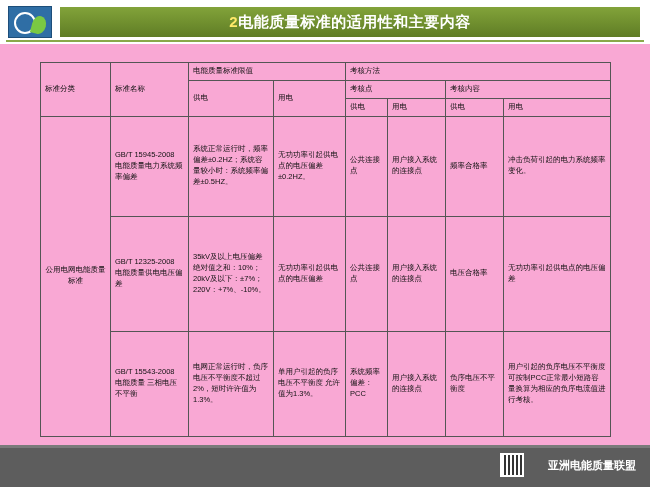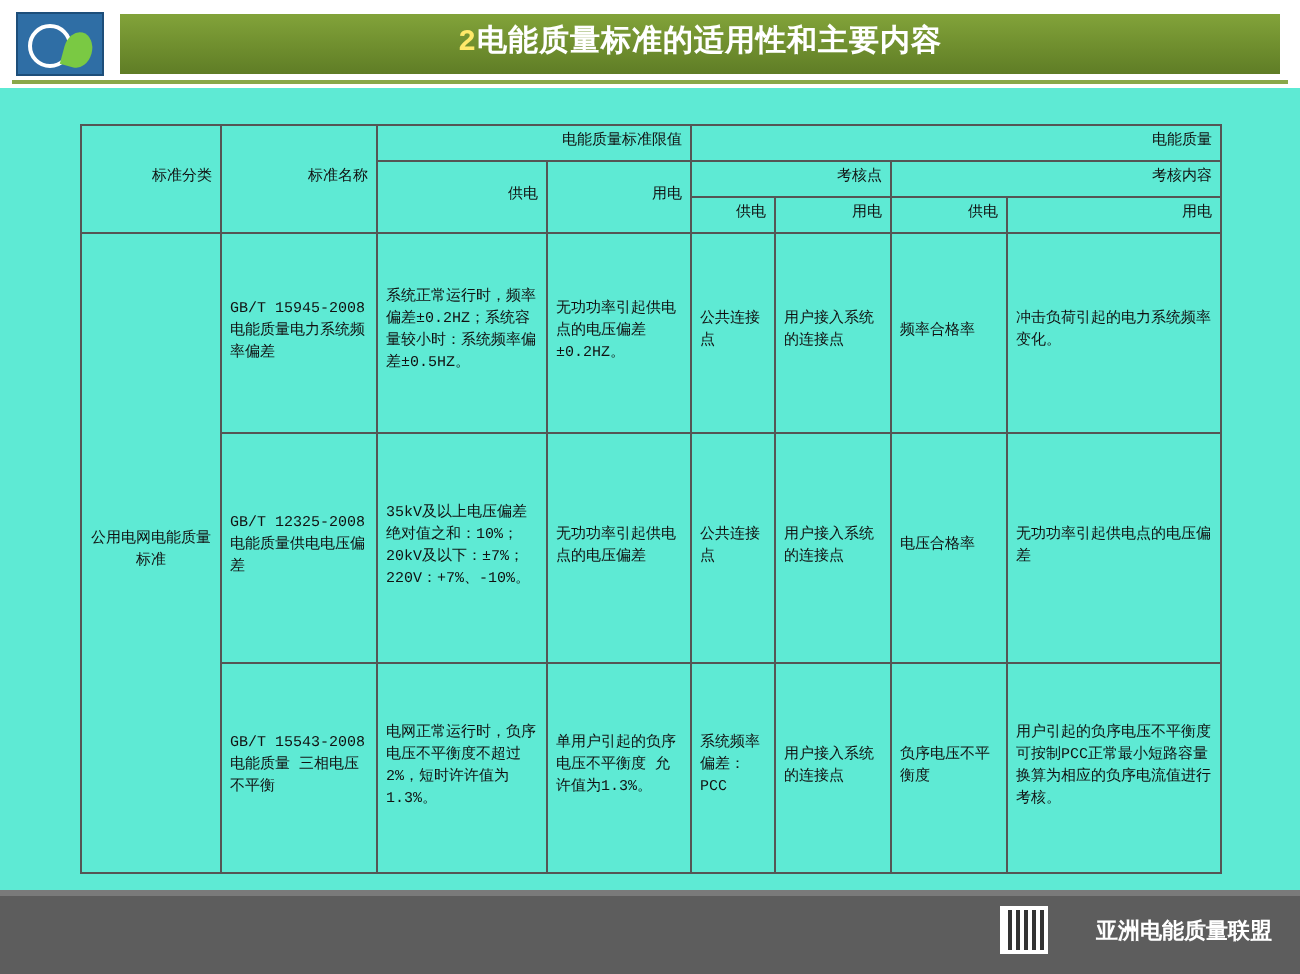--- a/index.html
+++ b/index.html
@@ -9,22 +9,21 @@
     height: 487px;
     background: #ffffff;
     font-family: "Liberation Sans", sans-serif;
     overflow: hidden;
     position: relative;
   }
   .slide {
     position: absolute;
     left: 0; top: 0;
     width: 650px; height: 487px;
-    background: #5eead4;
-    font-family: Liberation Mono, monospace;
+    background: #f9a8d4;
   }
   
   .header {
     position: absolute;
     left: 0; top: 0;
     width: 650px; height: 44px;
     background: #ffffff;
   }
   .header-bar {
     position: absolute;
@@ -94,21 +93,21 @@
   }
   table.spec td, table.spec th {
     border: 1px solid #555555;
     font-size: 7.5px;
     color: #111111;
     font-weight: normal;
     padding: 3px 4px;
     vertical-align: middle;
     line-height: 1.45;
   }
-  .hdr { text-align: right; font-size: 8px; }
+  .hdr { text-align: left; font-size: 8px; }
   .cell-name { font-size: 7.5px; line-height: 1.5; }
   .cell-body { text-align: left; font-size: 7.5px; line-height: 1.55; }
   .rowgroup-label { text-align: center; font-size: 8px; line-height: 1.6; }
   .footer-caption {
     position: absolute;
     left: 0; top: 452px;
     width: 650px;
     text-align: center;
     font-size: 10px;
     font-weight: bold;
@@ -175,21 +174,21 @@
         <col style="width:42px">
         <col style="width:58px">
         <col style="width:58px">
         <col style="width:107px">
       </colgroup>
       <thead>
         <tr>
           <td class="hdr" rowspan="3">标准分类</td>
           <td class="hdr" rowspan="3">标准名称</td>
           <td class="hdr" colspan="2">电能质量标准限值</td>
-          <td class="hdr" colspan="4">电能质量</td>
+          <td class="hdr" colspan="4">考核方法</td>
         </tr>
         <tr>
           <td class="hdr" rowspan="2">供电</td>
           <td class="hdr" rowspan="2">用电</td>
           <td class="hdr" colspan="2">考核点</td>
           <td class="hdr" colspan="2">考核内容</td>
         </tr>
         <tr>
           <td class="hdr">供电</td>
           <td class="hdr">用电</td>

